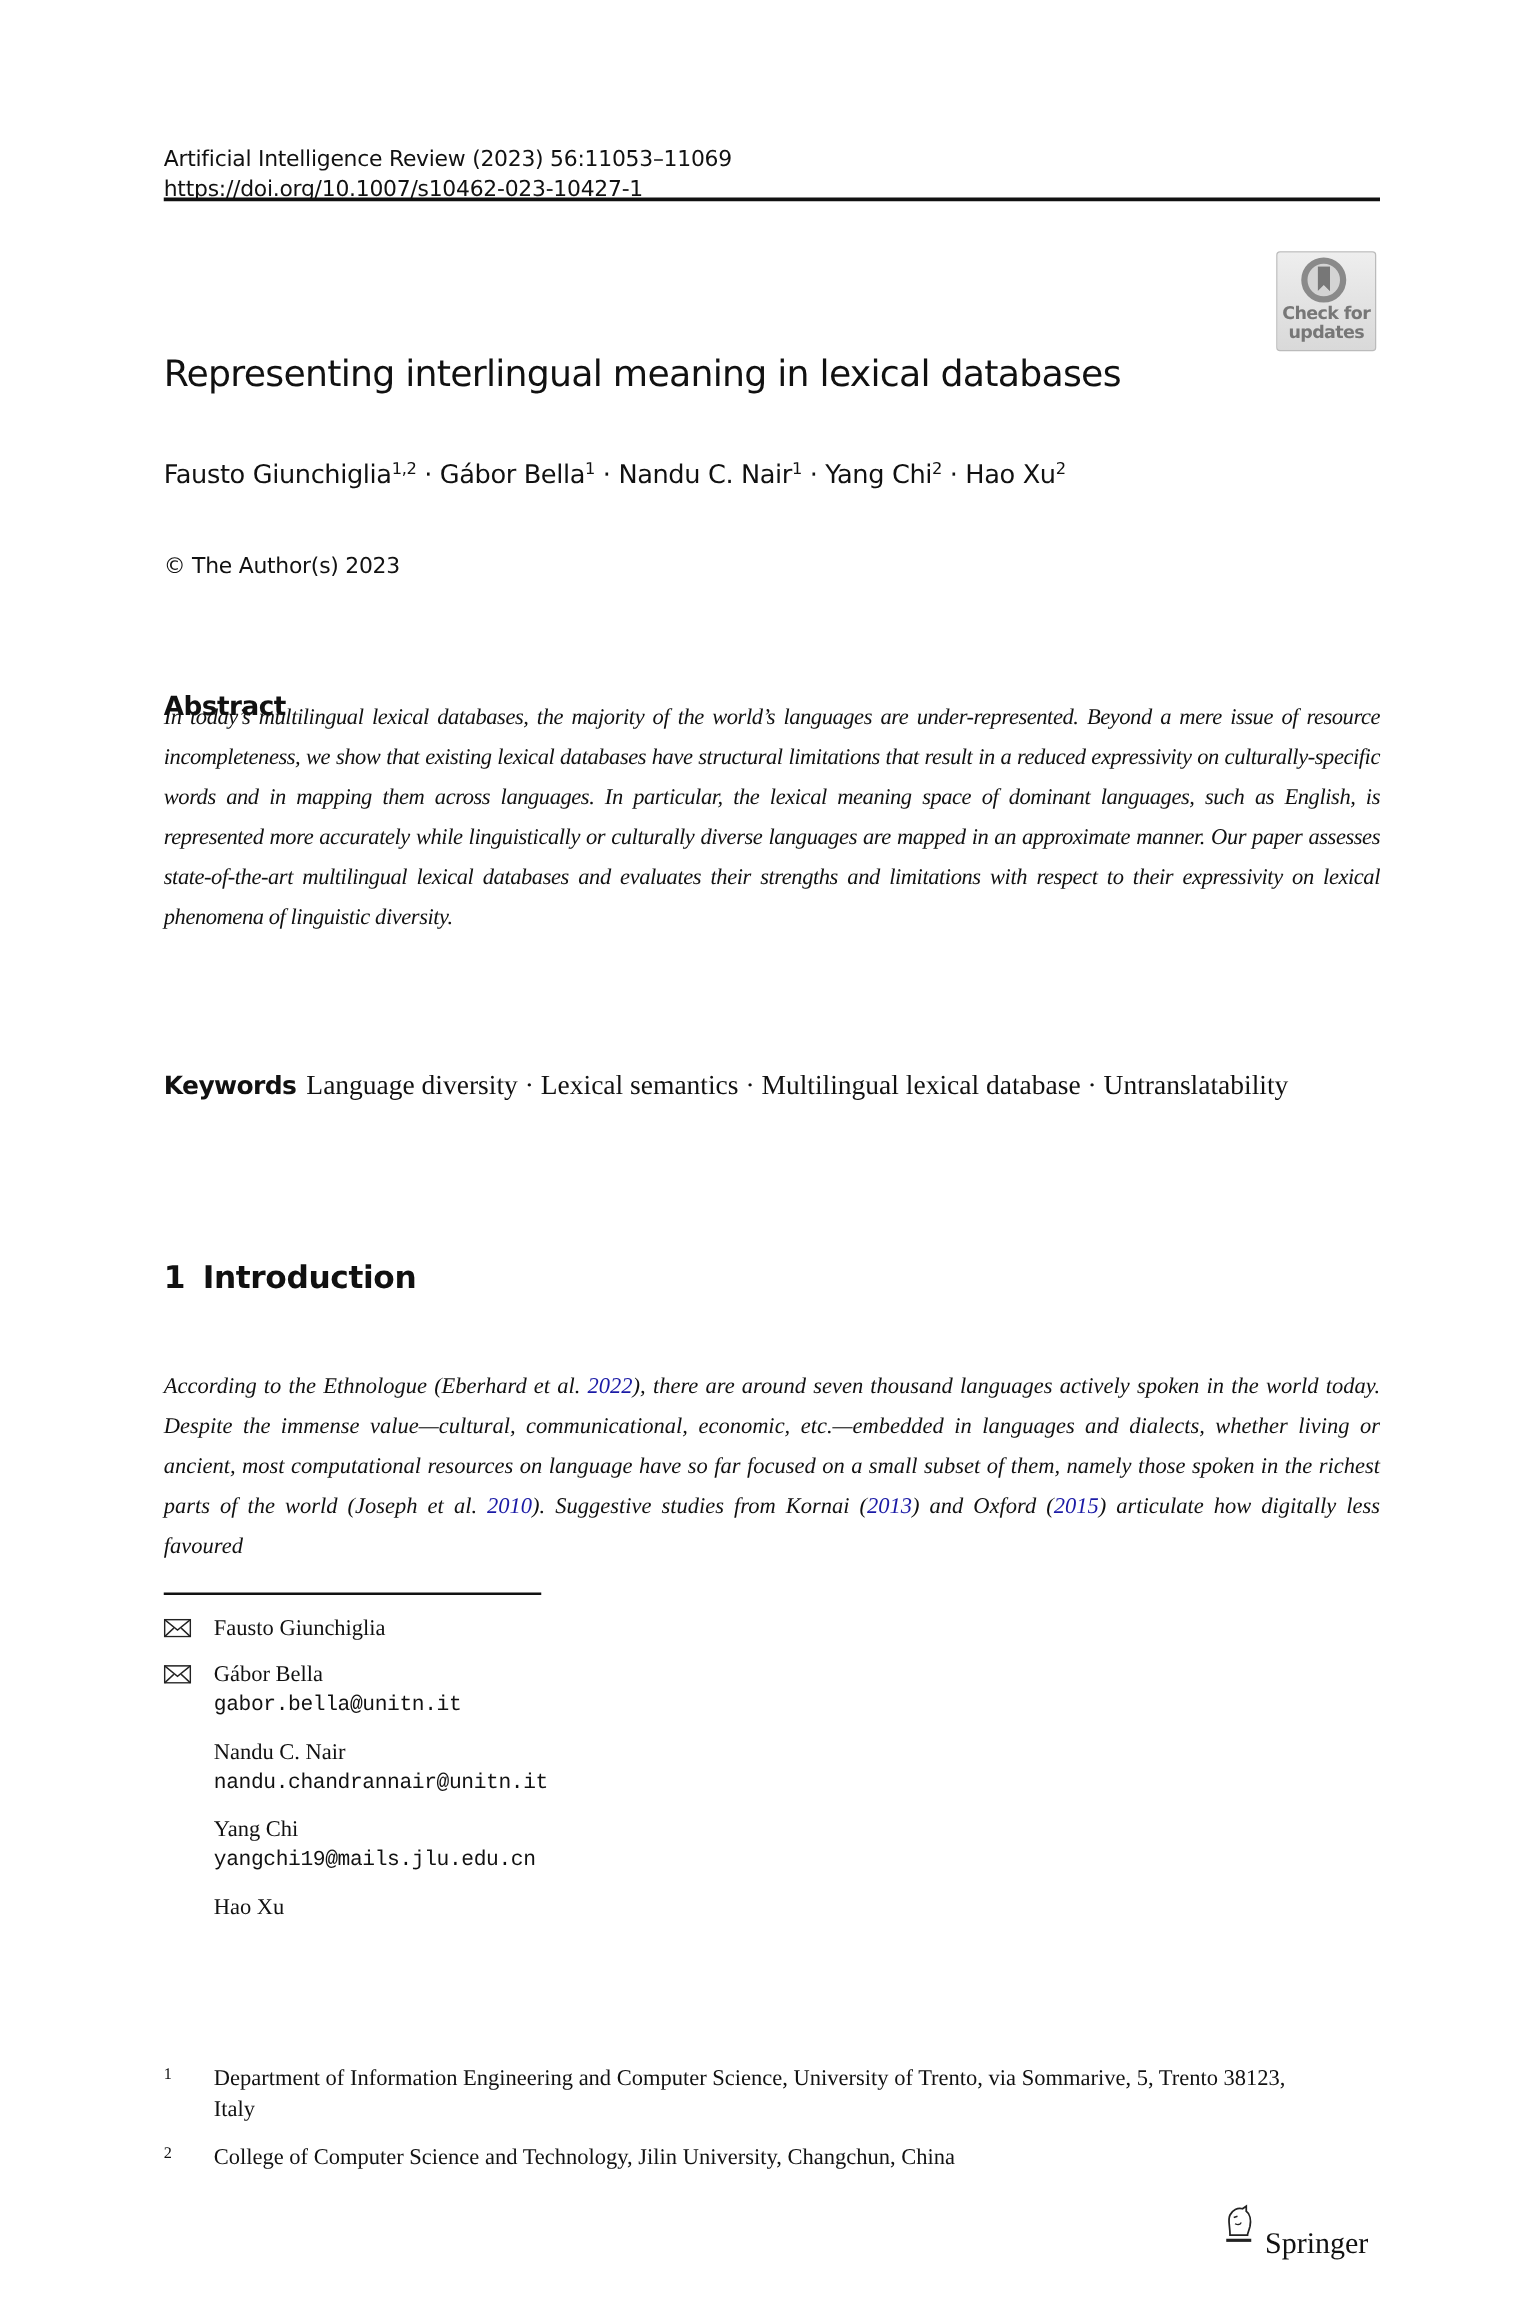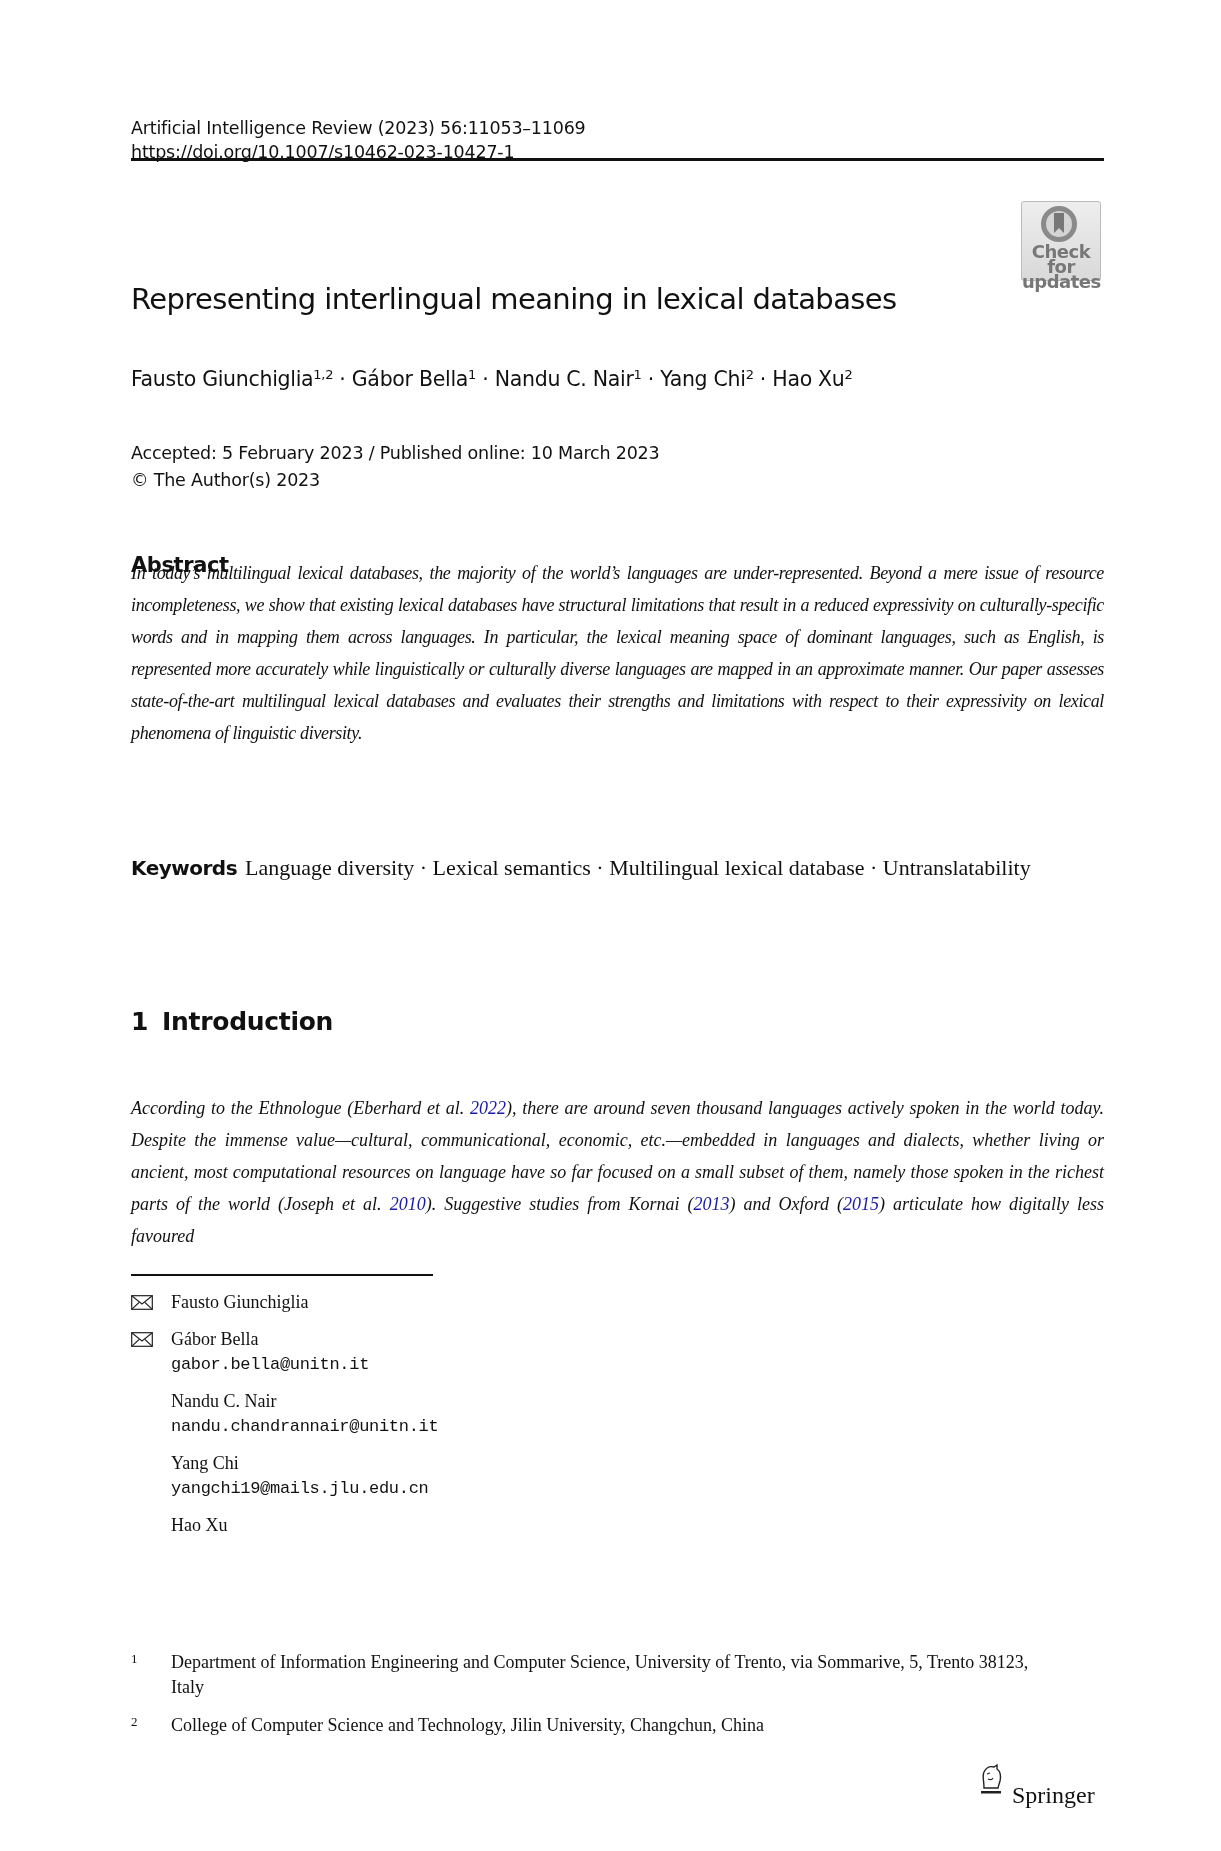--- a/index.html
+++ b/index.html
@@ -10,21 +10,21 @@
 
   .journal { left: 131px; top: 92px; font-size: 17.5px; line-height: 24px; letter-spacing: -0.2px; }
   .top-rule { left: 131px; top: 158px; width: 973px; height: 3px; background: #111; }
 
   .badge { left: 1021px; top: 177px; width: 80px; height: 80px; border: 1px solid #bbb; border-radius: 3px;
     background: linear-gradient(#eeeeee, #d9d9d9); box-sizing: border-box; text-align: center; }
   .badge .ring { position: absolute; left: 19px; top: 4px; width: 36px; height: 36px; border-radius: 50%;
     border: 5px solid #8a8a8a; box-sizing: border-box; background: #d4d4d4; }
   .badge .ring::after { content: ""; position: absolute; left: 8px; top: 2px; width: 10px; height: 20px;
     background: #777; clip-path: polygon(0 0, 100% 0, 100% 100%, 50% 75%, 0 100%); }
-  .badge .txt { position: absolute; left: 0; right: 0; top: 42px; font-size: 18px; line-height: 15px;
+  .badge .txt { position: absolute; left: 0; right: 0; top: 42px; font-size: 14px; line-height: 15px;
     font-weight: bold; color: #777; letter-spacing: -0.5px; }
 
   .title { left: 131px; top: 255px; font-size: 29px; line-height: 40px; letter-spacing: -0.6px; }
   .authors { left: 131px; top: 340px; font-size: 20.5px; line-height: 30px; letter-spacing: -0.3px; }
   .authors sup { font-size: 13px; vertical-align: 7px; line-height: 0; }
   .dates { left: 131px; top: 416px; font-size: 17.5px; line-height: 27px; letter-spacing: -0.2px; }
 
   .abstract-h { left: 131px; top: 527px; font-size: 21px; font-weight: bold; line-height: 28px; letter-spacing: -0.4px; }
   .body-text { left: 131px; width: 973px; font-size: 18px; line-height: 32px; text-align: justify; font-style: italic; }
   .abstract-body { top: 557px; letter-spacing: -0.35px; }
@@ -65,21 +65,20 @@
     <div>Check for</div>
     <div>updates</div>
   </div>
 </div>
 
 <div class="abs title sans">Representing interlingual meaning in lexical databases</div>
 
 <div class="abs authors sans" id="authors"><span>Fausto Giunchiglia</span><sup>1,2</sup><span> · </span><span>Gábor Bella</span><sup>1</sup><span> · </span><span>Nandu C. Nair</span><sup>1</sup><span> · </span><span>Yang Chi</span><sup>2</sup><span> · </span><span>Hao Xu</span><sup>2</sup></div>
 
 <div class="abs dates sans">
-  <div>Accepted: 5 February 2023 / Published online: 10 March 2023</div>
   <div>© The Author(s) 2023</div>
 </div>
 
 <div class="abs abstract-h sans">Abstract</div>
 <div class="abs body-text abstract-body serif">In today’s multilingual lexical databases, the majority of the world’s languages are under-represented. Beyond a mere issue of resource incompleteness, we show that existing lexical databases have structural limitations that result in a reduced expressivity on culturally-specific words and in mapping them across languages. In particular, the lexical meaning space of dominant languages, such as English, is represented more accurately while linguistically or culturally diverse languages are mapped in an approximate manner. Our paper assesses state-of-the-art multilingual lexical databases and evaluates their strengths and limitations with respect to their expressivity on lexical phenomena of linguistic diversity.</div>
 
 <div class="abs keywords serif">
   <span class="kw-label">Keywords</span><span id="kw-list">Language diversity · Lexical semantics · Multilingual lexical database · Untranslatability</span>
 </div>
 

